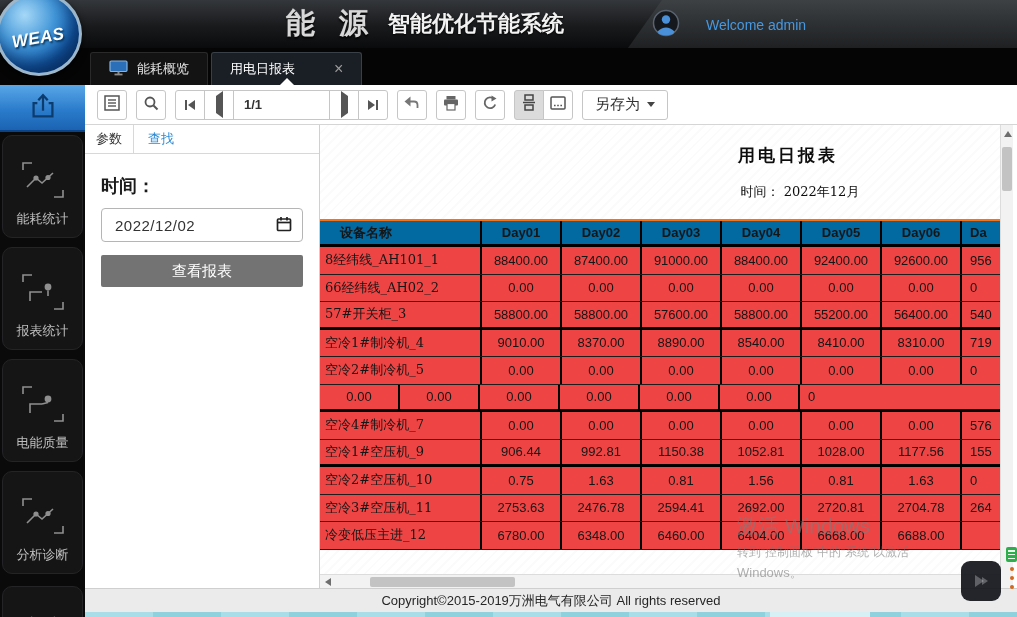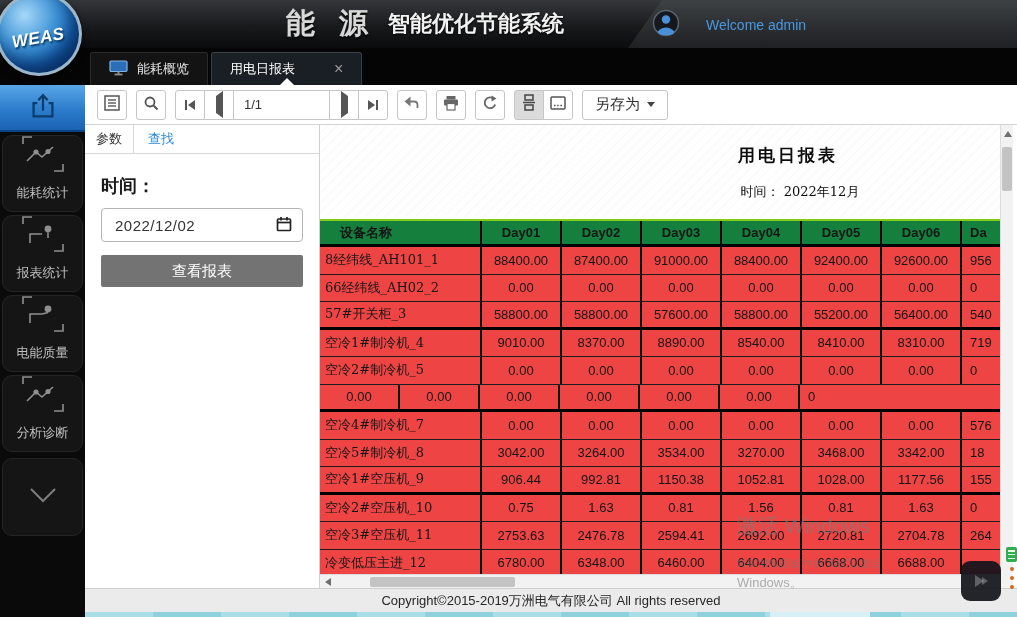--- a/index.html
+++ b/index.html
@@ -35,36 +35,36 @@
   .tab.active   { background:#1a1f25; border:1px solid #3a4047; border-bottom:none; color:#fff; }
   .tab-close { color:#9c9c9c; font-size:16px; margin-left:30px; line-height:1; }
   .tab-notch { position:absolute; bottom:0; left:50%; transform:translateX(-50%); width:0; height:0;
     border-left:7px solid transparent; border-right:7px solid transparent; border-bottom:7px solid #fff; }
 
   
   .sidebar { position:absolute; left:0; top:85px; width:85px; height:532px; background:#0a0a0b; z-index:10; }
   .side-active-btn { width:85px; height:47px; display:flex; align-items:center; justify-content:center;
     background:linear-gradient(180deg,#59a7e8 0%,#2b7ccc 55%,#1a63b2 100%); border-bottom:2px solid #0c4384; }
   .side-menu { padding:3px 2px; }
-  .side-item { height:77px; margin-bottom:3px; background:#151516; border:1px solid #242426; border-radius:10px;
+  .side-item { height:103px; margin-bottom:9px; background:#151516; border:1px solid #242426; border-radius:10px;
     display:flex; flex-direction:column; align-items:center; justify-content:flex-end;
     padding-bottom:9px; gap:7px; color:#bfbfbf; font-size:13px; cursor:pointer; }
   .side-chevron { height:78px; margin:0 2px; background:#151516; border:1px solid #242426; border-radius:10px;
     display:flex; align-items:center; justify-content:center; cursor:pointer; }
 
   
   .content { position:absolute; left:85px; top:85px; width:932px; height:532px; background:#fff; }
 
   .toolbar { position:absolute; left:0; top:0; width:932px; height:40px; background:#fff;
     border-bottom:1px solid #d5d5d5; display:flex; align-items:center; padding-left:12px; gap:9px; }
   .tb-btn { height:30px; min-width:30px; border:1px solid #c6c6c6; border-radius:3px; background:#fff;
     display:flex; align-items:center; justify-content:center; color:#555; cursor:pointer; }
   .tb-btn.active { background:#dbdbdb; }
   .tb-group { display:flex; }
-  .tb-group .tb-btn, .tb-group .tb-input { border-radius:0; margin-left:-1px; }
+  .tb-group .tb-btn, .tb-group .tb-input { border-radius:0; margin-left:-1px;font-weight:bold; }
   .tb-group > :first-child { border-radius:3px 0 0 3px; margin-left:0; }
   .tb-group > :last-child { border-radius:0 3px 3px 0; }
   .tb-input { width:97px; height:30px; border:1px solid #c6c6c6; padding:0 10px; font-size:13px; color:#333;
     font-family:"Liberation Sans",sans-serif; }
   .saveas { padding:0 12px; font-size:15px; color:#333; gap:7px; }
   .caret-down { width:0; height:0; border-left:4px solid transparent; border-right:4px solid transparent;
     border-top:5px solid #444; }
   .tri-r { width:0;height:0;border-top:5px solid transparent;border-bottom:5px solid transparent;border-left:7px solid #555;}
   .tri-l { width:0;height:0;border-top:5px solid transparent;border-bottom:5px solid transparent;border-right:7px solid #555;}
   .vbar { width:2px; height:10px; background:#555; }
@@ -85,21 +85,21 @@
     display:flex; align-items:center; justify-content:center; border-radius:2px; cursor:pointer; }
 
   
   .report { position:absolute; left:235px; top:40px; width:680px; height:463px; overflow:hidden;
     background:repeating-linear-gradient(135deg,#ffffff 0 5px,#fbfbfb 5px 7px); }
   .report-title { position:absolute; left:468px; top:19px; transform:translateX(-50%);
     font-family:"DejaVu Serif",serif; font-weight:bold; font-size:17px; color:#0d0d0d; letter-spacing:3px; white-space:nowrap; }
   .report-caption { position:absolute; left:480px; top:58px; transform:translateX(-50%);
     font-family:"DejaVu Serif",serif; font-size:13px; color:#0d0d0d; white-space:nowrap; }
   .rtable { position:absolute; left:0; top:94px; width:680px; background:#fff; }
-  .thead-row { display:flex; height:28px; border-top:2px solid #84cc16; border-bottom:3px solid #000; background:#15803d; }
+  .thead-row { display:flex; height:28px; border-top:2px solid #f97316; border-bottom:3px solid #000; background:#0369a1; }
   .trow { display:flex; height:27.5px; border-bottom:1px solid #1d1d1d; background:#ef4444; }
   .trow.group-end { border-bottom:3px solid #000; }
   .cell { border-right:2px solid #000; display:flex; align-items:center; justify-content:center;
     font-size:13px; color:#161616; overflow:hidden; white-space:nowrap; flex:none; }
   .cell.name { width:162px; justify-content:flex-start; padding-left:5px; font-family:"DejaVu Serif",serif; }
   .thead-row .cell.name { padding-left:20px; font-weight:bold; }
   .cell.day { width:80px; }
   .thead-row .cell { font-weight:bold; }
   .cell.last { width:38px; border-right:none; justify-content:flex-start; padding-left:8px; }
 
@@ -119,21 +119,21 @@
   .footer { position:absolute; left:0; top:503px; width:932px; height:24px; background:#ebebeb;
     border-top:1px solid #cfcfcf; display:flex; align-items:center; justify-content:center;
     font-size:13px; color:#262626; }
   .strip { position:absolute; left:0; top:527px; width:932px; height:5px;
     background:repeating-linear-gradient(90deg,#a9dde7 0 68px,#8fd1dc 68px 136px); }
   .strip-hi { position:absolute; left:685px; top:0; width:100px; height:5px; background:#d6f0f5; }
 
   
   .watermark { position:absolute; left:737px; top:512px; z-index:40; pointer-events:none; width:280px; }
   .wm1 { font-size:21px; color:rgba(125,125,125,.62); }
-  .wm2 { font-size:10px; color:rgba(118,118,118,.58); margin-top:17px; }
+  .wm2 { font-size:12px; color:rgba(118,118,118,.58); margin-top:4px; }
   .wm3 { font-size:13px; color:rgba(118,118,118,.58); margin-top:3px; }
   .float-widget { position:absolute; left:961px; top:561px; width:40px; height:40px; border-radius:9px;
     background:rgba(17,20,26,.92); z-index:60; display:flex; align-items:center; justify-content:center; cursor:pointer; }
   .edge-green { position:absolute; left:1006px; top:547px; width:11px; height:15px; background:#2fae4e;
     border-radius:2px; z-index:60; padding:3px 2px; display:flex; flex-direction:column; justify-content:space-between; cursor:pointer; }
   .edge-green i { display:block; height:1.5px; background:#eaffea; }
   .edge-dots { position:absolute; left:1010px; top:567px; z-index:60; display:flex; flex-direction:column; gap:5px; cursor:pointer; }
   .edge-dots i { width:4px; height:4px; border-radius:50%; background:#d2691e; display:block; }
 </style>
 </head>
@@ -429,30 +429,20 @@
             <div class="trow">
               <div class="cell name">空冷4#制冷机_7</div>
               <div class="cell day">0.00</div>
               <div class="cell day">0.00</div>
               <div class="cell day">0.00</div>
               <div class="cell day">0.00</div>
               <div class="cell day">0.00</div>
               <div class="cell day">0.00</div>
               <div class="cell day last">576</div>
             </div>
-            <div class="trow">
-              <div class="cell name">空冷5#制冷机_8</div>
-              <div class="cell day">3042.00</div>
-              <div class="cell day">3264.00</div>
-              <div class="cell day">3534.00</div>
-              <div class="cell day">3270.00</div>
-              <div class="cell day">3468.00</div>
-              <div class="cell day">3342.00</div>
-              <div class="cell day last">18</div>
-            </div>
             <div class="trow group-end">
               <div class="cell name">空冷1#空压机_9</div>
               <div class="cell day">906.44</div>
               <div class="cell day">992.81</div>
               <div class="cell day">1150.38</div>
               <div class="cell day">1052.81</div>
               <div class="cell day">1028.00</div>
               <div class="cell day">1177.56</div>
               <div class="cell day last">155</div>
             </div>

